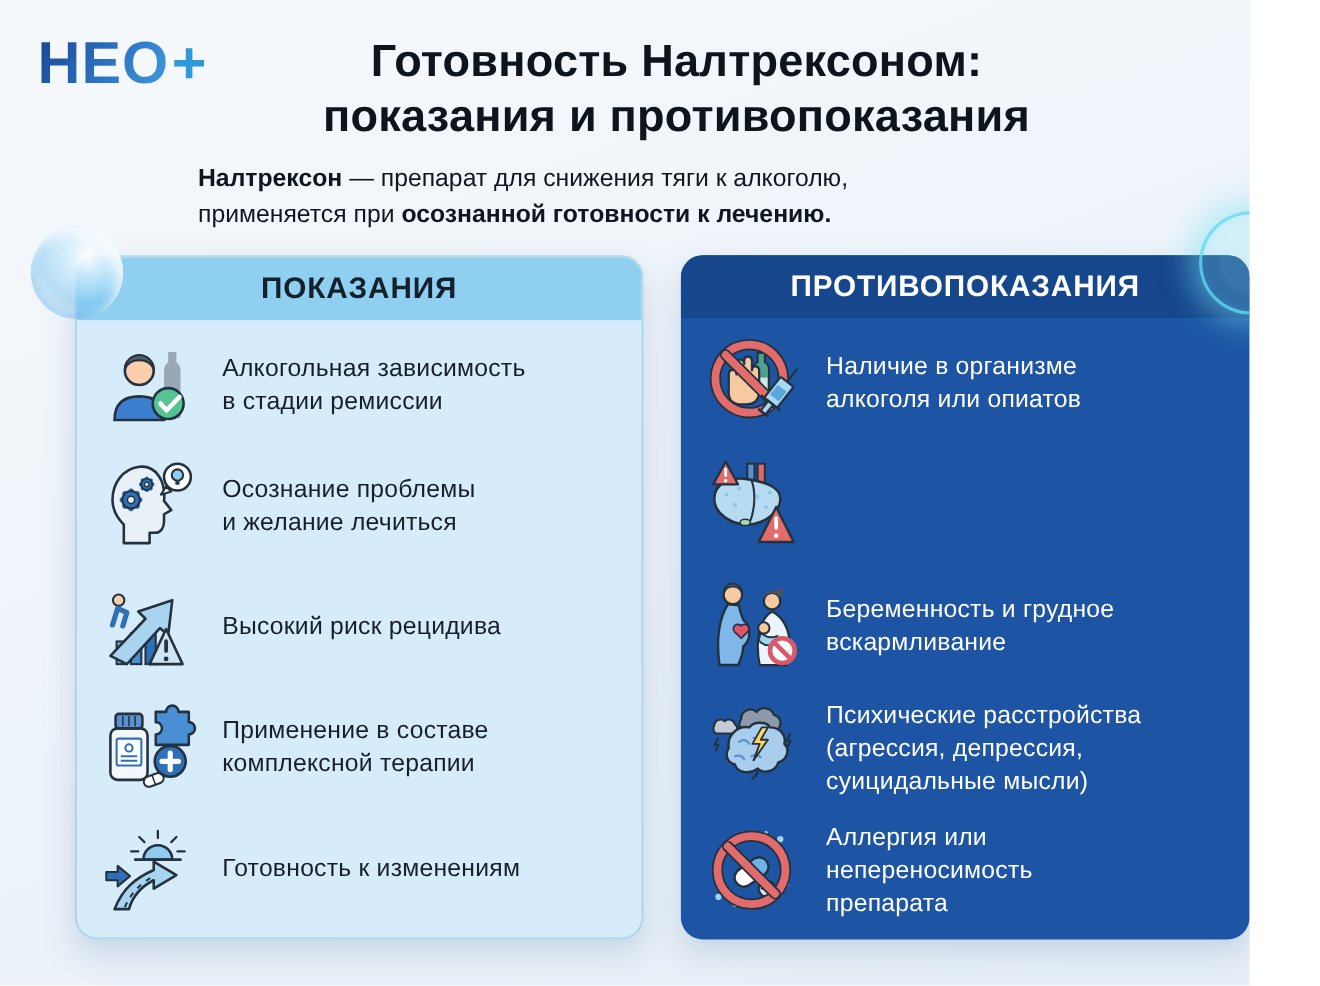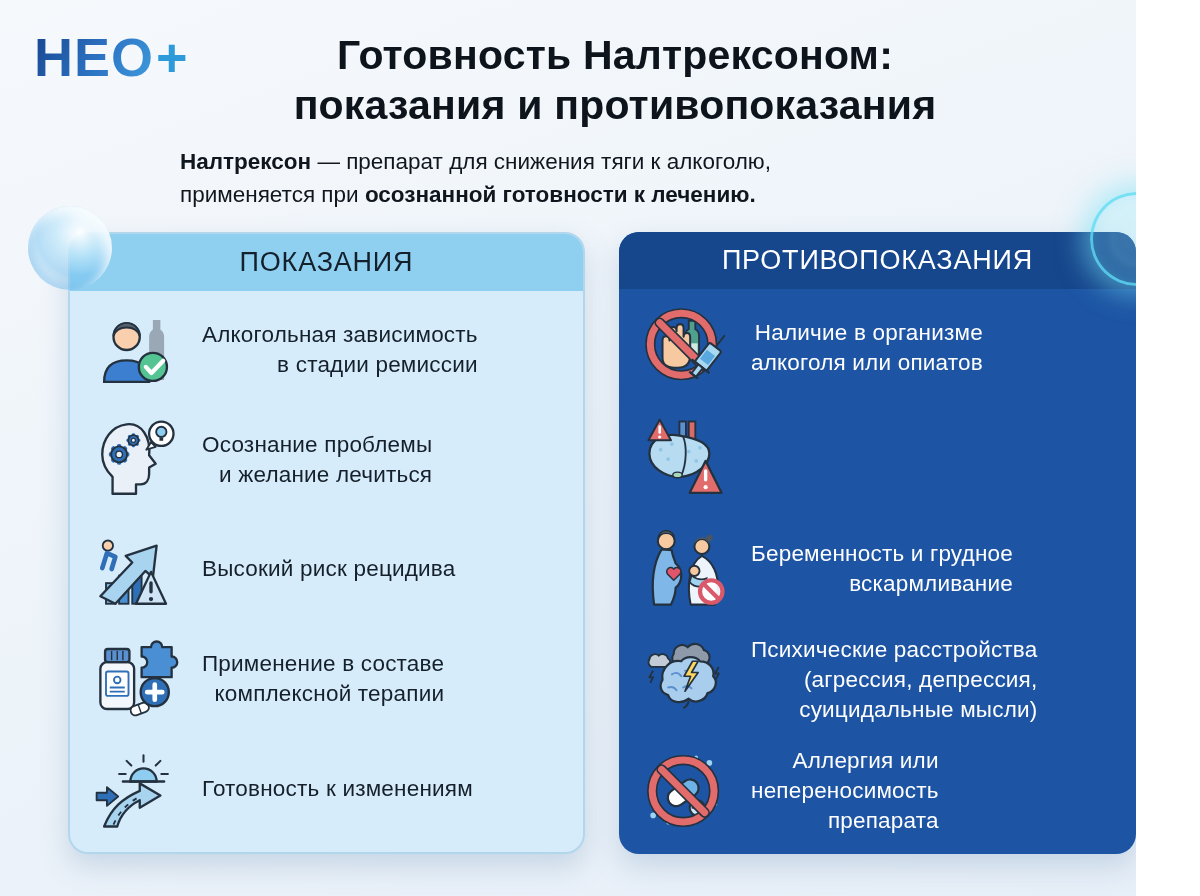--- a/index.html
+++ b/index.html
@@ -17,26 +17,26 @@
   .subtitle{position:absolute;left:180px;top:146px;width:870px;text-align:left;
             font-size:22.5px;color:#10161d;line-height:1.45;}
   .subtitle b{font-weight:bold;}
 
   
   .card{position:absolute;top:232px;width:517px;height:622px;border-radius:20px;
         overflow:hidden;box-shadow:0 12px 28px rgba(90,130,170,.25);box-sizing:border-box;}
   .card.light{left:68px;background:#d7ecfa;border:2px solid #b2d7ec;}
   .card.dark{left:619px;background:#1d55a4;}
   .card-header{height:57px;display:flex;align-items:center;justify-content:center;
-               font-size:27px;font-weight:normal;letter-spacing:.8px;}
+               font-size:27px;font-weight:bold;letter-spacing:.8px;}
   .card.light .card-header{background:#8fd0f1;color:#14202c;}
   .card.dark .card-header{background:#16468c;color:#ffffff;}
   .card-body{display:flex;flex-direction:column;justify-content:space-between;
              padding:14px 18px 18px 14px;height:calc(100% - 57px);box-sizing:border-box;}
-  .row{display:flex;align-items:center;gap:14px;text-align:right;}
+  .row{display:flex;align-items:center;gap:14px;}
   .ic{width:104px;flex:0 0 104px;display:flex;align-items:center;justify-content:center;}
   .txt{font-size:22.5px;line-height:1.34;white-space:pre-line;color:#15202b;letter-spacing:.2px;}
   .card.dark .txt{color:#ffffff;}
 
   
   .bubble{position:absolute;left:28px;top:206px;width:84px;height:84px;border-radius:50%;z-index:6;
           background:radial-gradient(circle at 62% 32%, rgba(255,255,255,.95) 0%, rgba(195,232,250,.75) 30%,
                      rgba(125,198,242,.5) 55%, rgba(90,175,235,.18) 72%, rgba(90,175,235,0) 80%);
           box-shadow:inset -7px 9px 12px rgba(255,255,255,.85), inset 3px -3px 10px rgba(110,185,235,.55);}
   .glow{position:absolute;left:1090px;top:192px;width:88px;height:88px;border-radius:50%;z-index:6;

